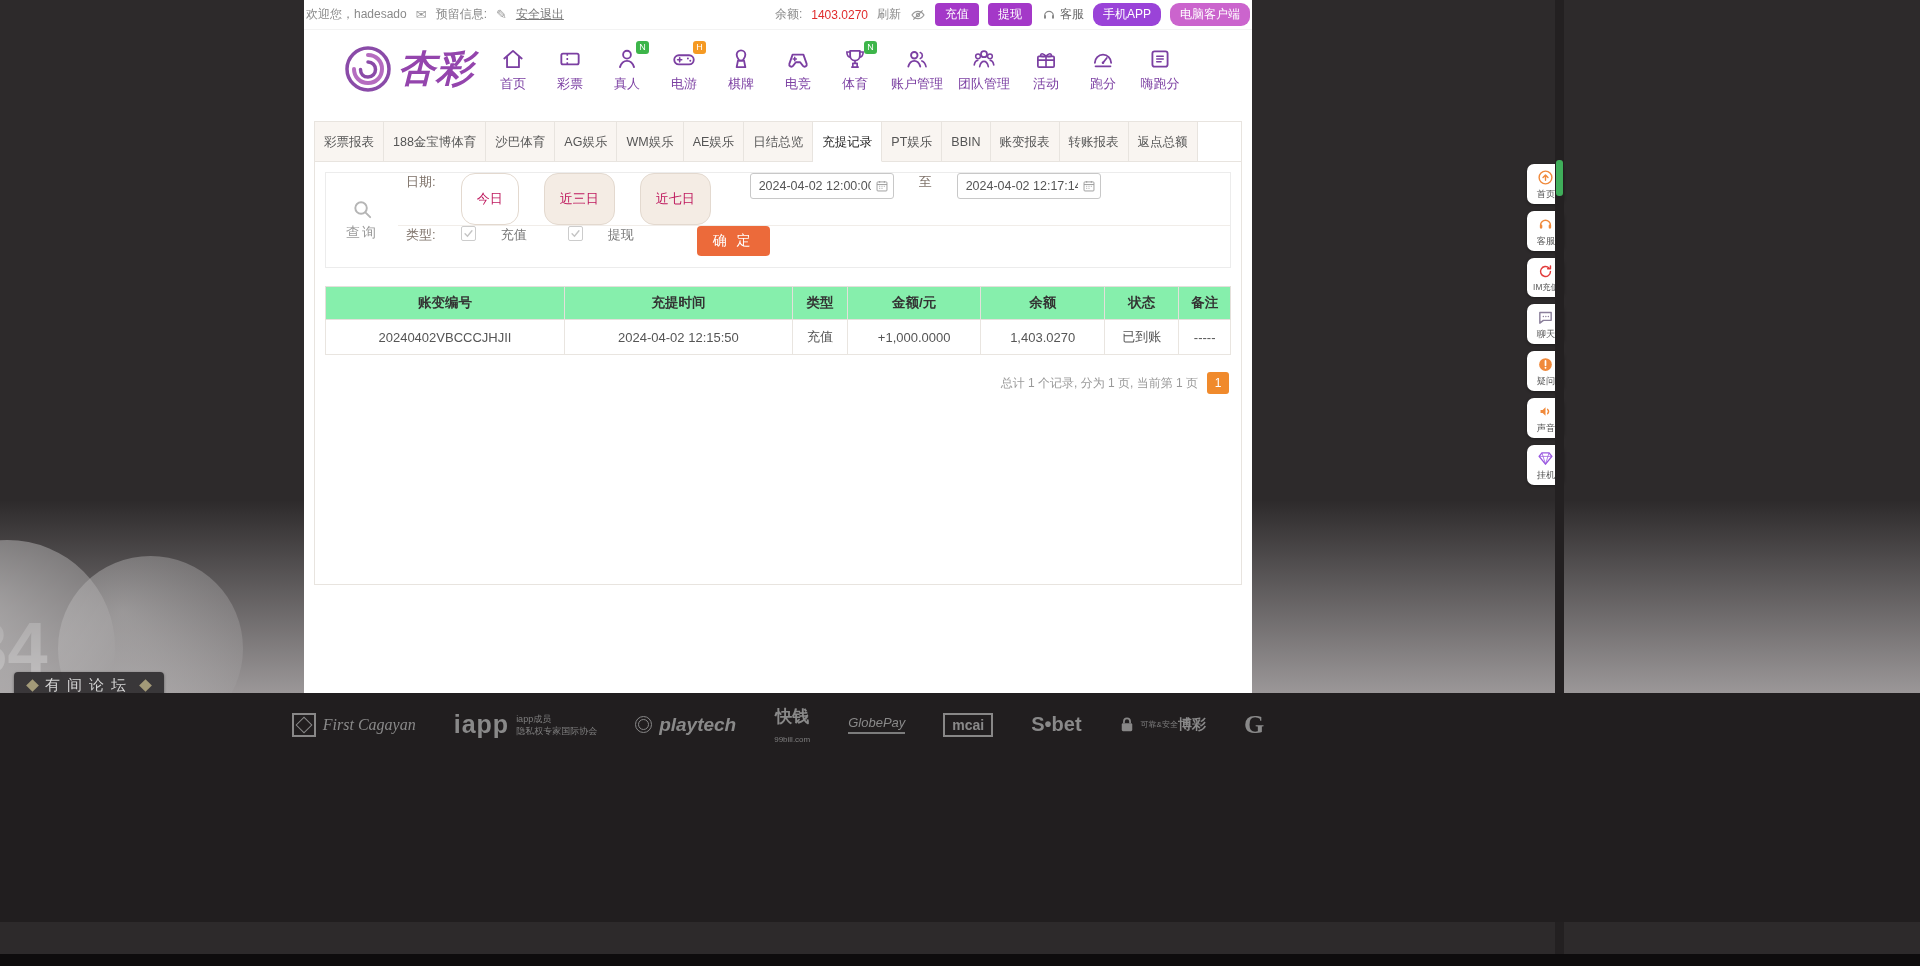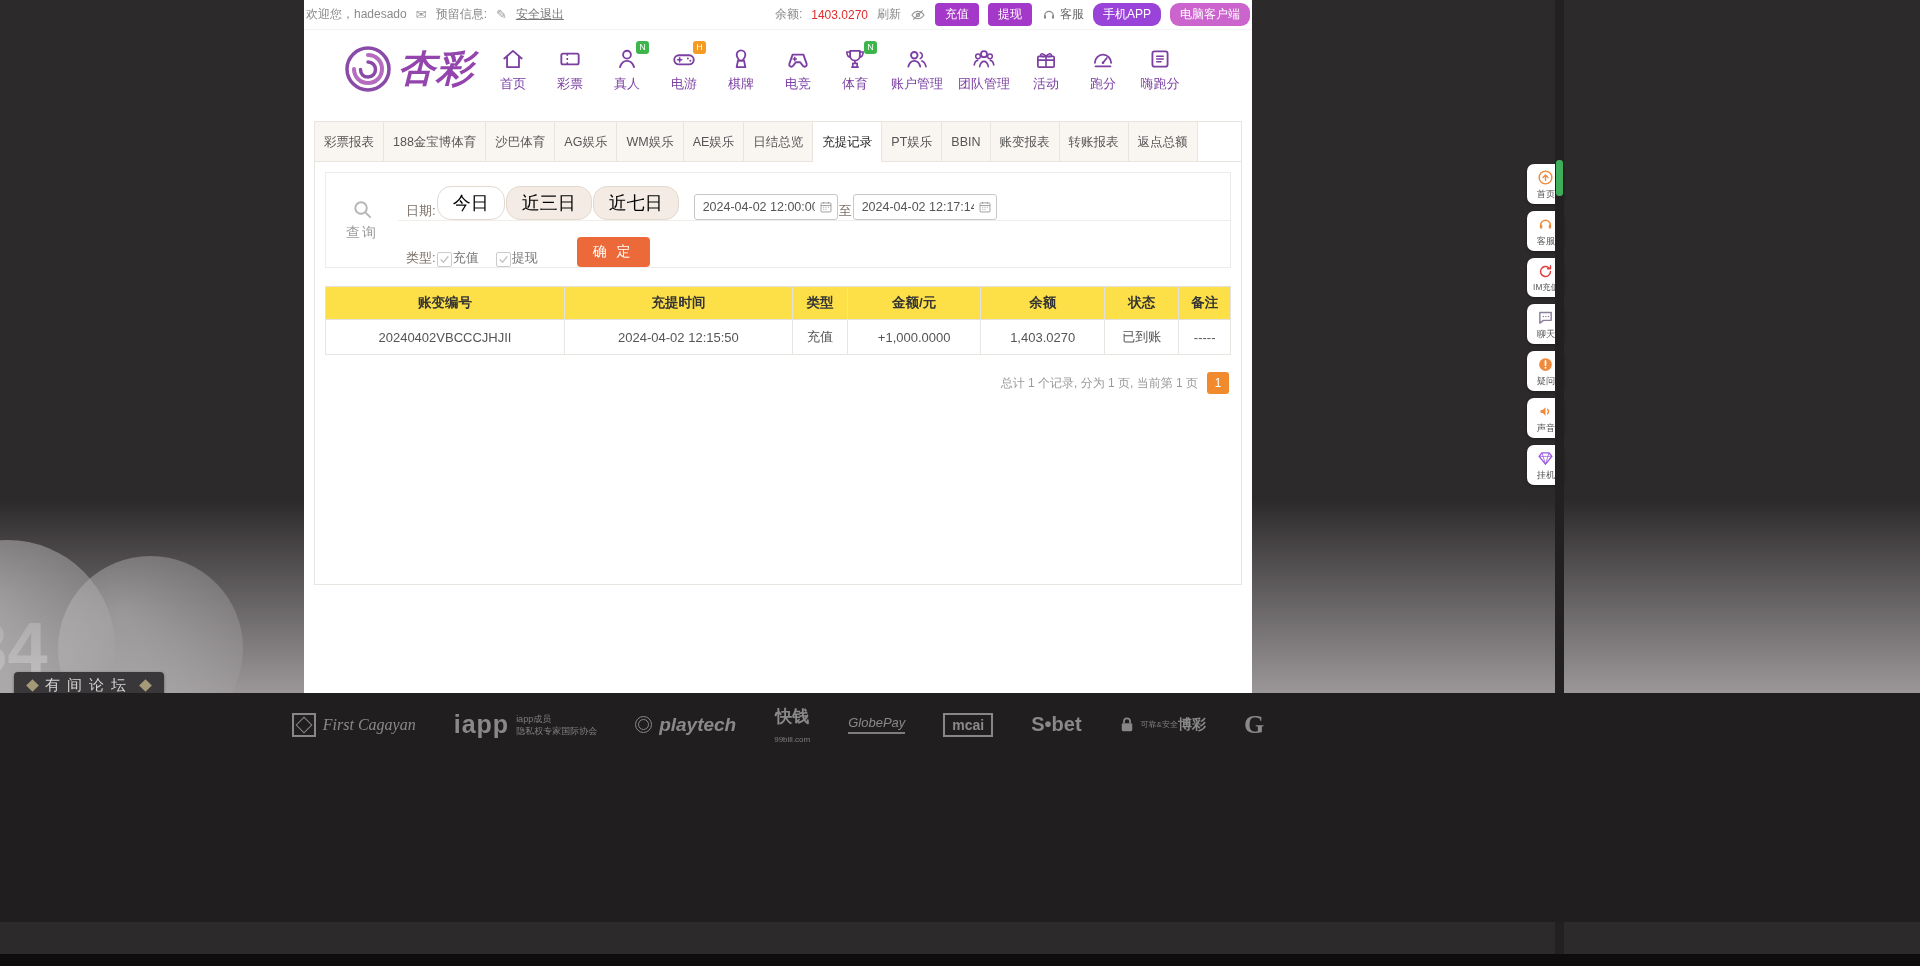--- a/index.html
+++ b/index.html
@@ -74,44 +74,44 @@
   .tab.active { background:#fff; border-bottom-color:transparent; color:#222; }
   .tab-fill { flex:1; border-bottom:1px solid #e8e4df; }
 
   
   .filter-box { margin:10px; border:1px solid #ececec; height:96px; display:flex; }
   .query-col { width:72px; display:flex; flex-direction:column; align-items:center;
                justify-content:center; color:#9a9a9a; gap:3px; }
   .query-col svg { width:23px; height:23px; }
   .query-label { font-size:14px; letter-spacing:2px; }
   .filter-rows { flex:1; display:flex; flex-direction:column; }
-  .filter-row { flex:1; display:flex; align-items:flex-end; gap:1px; padding-left:8px; }
+  .filter-row { flex:1; display:flex; align-items:flex-start; gap:25px; padding-left:8px; }
   .filter-row.first { border-bottom:1px solid #f1ede9; }
   .lbl { font-size:13px; color:#7d7168; white-space:nowrap; }
-  .quick { font-size:18px; color:#000000; padding:4px 15px; border-radius:14px;
+  .quick { font-size:13px; color:#be185d; padding:16px 15px; border-radius:14px;
            border:1px solid #e3d9cf; background:#fff; cursor:pointer; white-space:nowrap;
            font-family:inherit; }
   .quick.shade { background:#f4ece4; }
   .date-wrap { position:relative; display:inline-flex; align-items:center; margin-left:14px; }
   .date-wrap.second { margin-left:0; }
   .date-input { width:144px; height:26px; border:1px solid #c8c8c8; border-radius:3px;
                 font-size:12.5px; color:#555; padding:0 22px 0 8px; font-family:inherit; }
   .cal-icon { position:absolute; right:5px; width:14px; height:14px; cursor:pointer; }
   .cb { width:15px; height:15px; border:1px solid #ccc; border-radius:2px; background:#fff;
         display:inline-flex; align-items:center; justify-content:center; cursor:pointer; }
   .cb svg { width:11px; height:11px; }
   .cb-label { font-size:13px; color:#777; margin-right:16px; cursor:pointer; }
   .confirm-btn { background:#ec6a3a; color:#fff; font-size:14px; padding:6px 16px; border:none;
                  border-radius:4px; margin-left:22px; cursor:pointer; letter-spacing:3px;
                  font-family:inherit; }
 
   
   .rec-table { width:calc(100% - 20px); margin:18px 10px 0; border-collapse:collapse;
                table-layout:fixed; }
-  .rec-table th { background:#fde047; border:1px solid #e4e0db; height:33px; font-size:13.5px;
+  .rec-table th { background:#86efac; border:1px solid #e4e0db; height:33px; font-size:13.5px;
                   color:#333; font-weight:bold; text-align:center; }
   .rec-table td { border:1px solid #e9e5e0; height:35px; font-size:13px; color:#555;
                   text-align:center; background:#fff; }
   .amount { color:#d9302c; }
   .status { color:#31aa38; }
 
   
   .pager { display:flex; justify-content:flex-end; align-items:center; gap:9px;
            margin:17px 12px 0; font-size:12px; color:#999; }
   .page-btn { width:22px; height:22px; background:#f08a2c; color:#fff; border-radius:3px;

